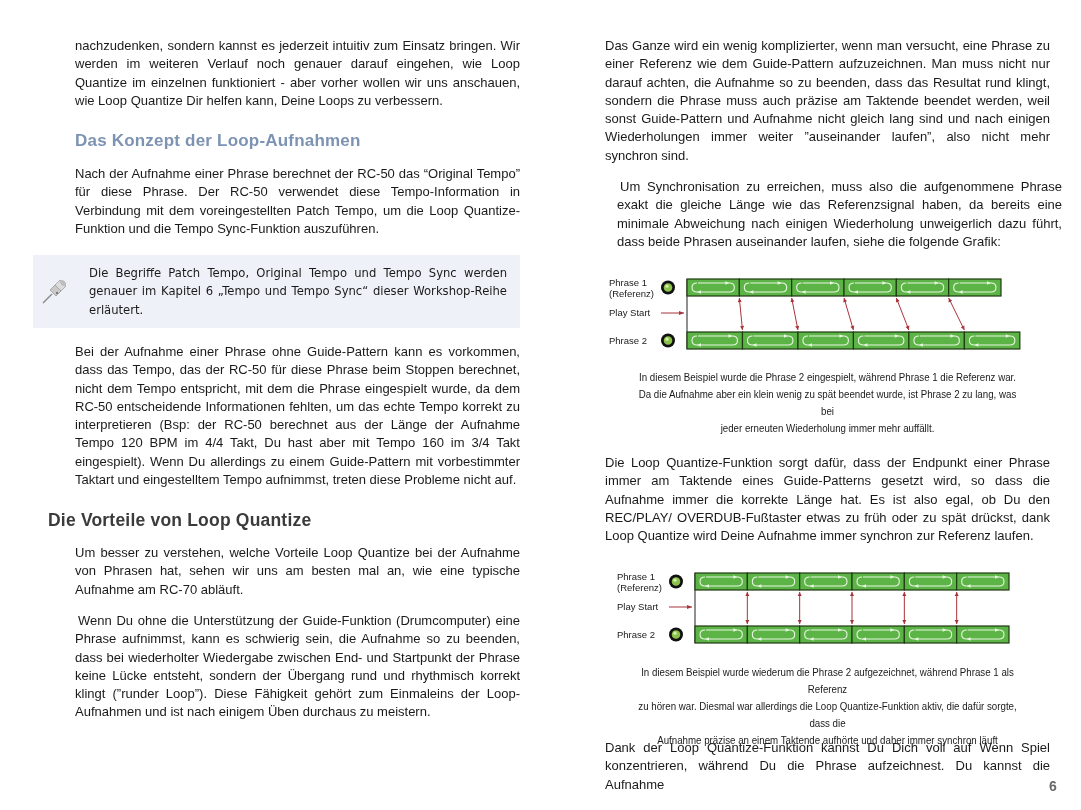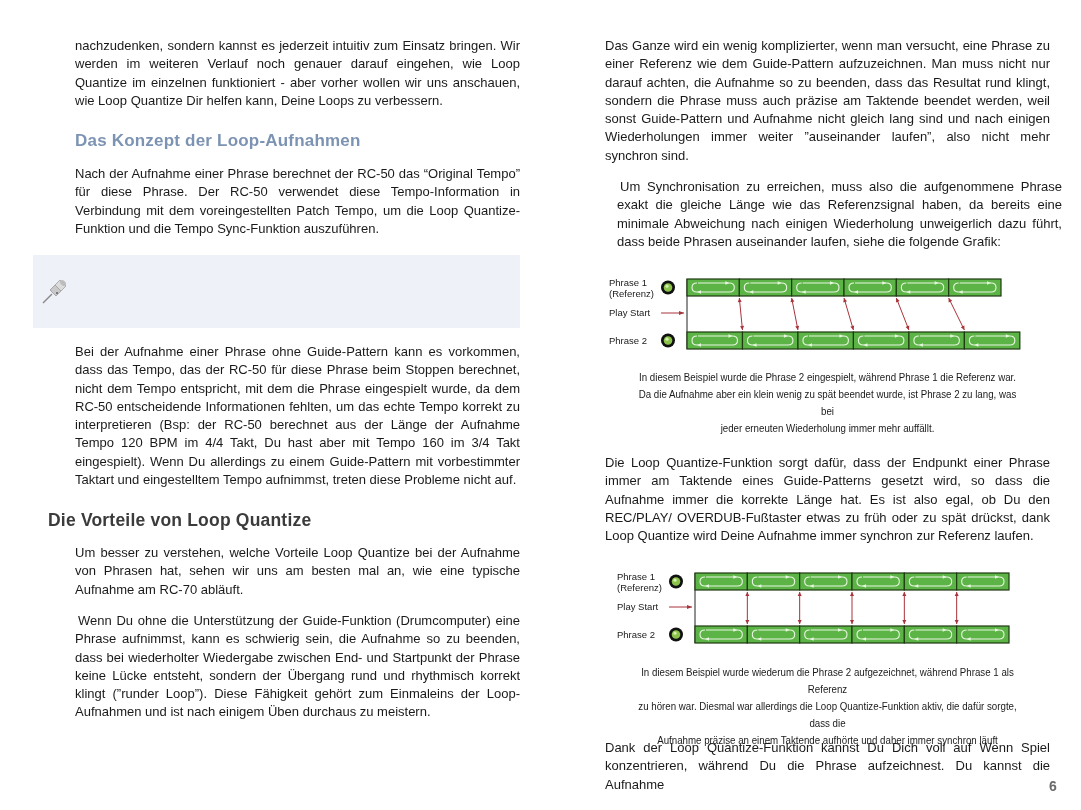--- a/index.html
+++ b/index.html
@@ -28,20 +28,21 @@
 <p class="body" style="left:75px; top:165px; width:445px;">Nach der Aufnahme einer Phrase berechnet der RC-50 das “Original Tempo” für diese Phrase. Der RC-50 verwendet diese Tempo-Information in Verbindung mit dem voreingestellten Patch Tempo, um die Loop Quantize-Funktion und die Tempo Sync-Funktion auszuführen.</p>
 
 <div class="note">
   <svg class="pin" viewBox="0 0 32 32">
     <line x1="4" y1="28" x2="13" y2="19" stroke="#8a8a8a" stroke-width="1.4"></line>
     <path d="M11 15 L17 21 L22 16 L16 10 Z" fill="#c9c9c9" stroke="#9a9a9a" stroke-width="0.8"></path>
     <path d="M16 10 L22 16 L27 11 L21 5 Z" fill="#dcdcdc" stroke="#a0a0a0" stroke-width="0.8"></path>
     <ellipse cx="24" cy="8" rx="3.5" ry="2.3" transform="rotate(45 24 8)" fill="#bdbdbd"></ellipse>
     <circle cx="18" cy="18" r="0.9" fill="#555"></circle>
   </svg>
+  <p>Die Begriffe Patch Tempo, Original Tempo und Tempo Sync werden genauer im Kapitel 6 „Tempo und Tempo Sync“  dieser Workshop-Reihe erläutert.</p>
 </div>
 
 <p class="body" style="left:75px; top:343px; width:445px;">Bei der Aufnahme einer Phrase ohne Guide-Pattern kann es vorkommen, dass das Tempo, das der RC-50 für diese Phrase beim Stoppen berechnet, nicht dem Tempo entspricht, mit dem die Phrase eingespielt wurde, da dem RC-50 entscheidende Informationen fehlten, um das echte Tempo korrekt zu interpretieren (Bsp: der RC-50 berechnet aus der Länge der Aufnahme Tempo 120 BPM im 4/4 Takt, Du hast aber mit Tempo 160 im 3/4 Takt eingespielt). Wenn Du allerdings zu einem Guide-Pattern mit vorbestimmter Taktart und eingestelltem Tempo aufnimmst, treten diese Probleme nicht auf.</p>
 <h2 class="main" style="left:48px; top:510px;">Die Vorteile von Loop Quantize</h2>
 <p class="body" style="left:75px; top:544px; width:445px;">Um besser zu verstehen, welche Vorteile Loop Quantize bei der Aufnahme von Phrasen hat, sehen wir uns am besten mal an, wie eine typische Aufnahme am RC-70 abläuft.</p>
 <p class="body indent" style="left:75px; top:612px; width:445px;">Wenn Du ohne die Unterstützung der Guide-Funktion (Drumcomputer) eine Phrase aufnimmst, kann es schwierig sein, die Aufnahme so zu beenden, dass bei wiederholter Wiedergabe zwischen End- und Startpunkt der Phrase keine Lücke entsteht, sondern der Übergang rund und rhythmisch korrekt klingt (”runder Loop”). Diese Fähigkeit gehört zum Einmaleins der Loop-Aufnahmen und ist nach einigem Üben durchaus zu meistern.</p>
 
 <p class="body" style="left:605px; top:37px; width:445px;">Das Ganze wird ein wenig komplizierter, wenn man versucht, eine Phrase zu einer Referenz wie dem Guide-Pattern aufzuzeichnen. Man muss nicht nur darauf achten, die Aufnahme so zu beenden, dass das Resultat rund klingt, sondern die Phrase muss auch präzise am Taktende beendet werden, weil sonst Guide-Pattern und Aufnahme nicht gleich lang sind und nach einigen Wiederholungen immer weiter ”auseinander laufen”, also nicht mehr synchron sind.</p>
 <p class="body indent" style="left:605px; top:178px; width:445px;margin-left:12px;">Um Synchronisation zu erreichen, muss also die aufgenommene Phrase exakt die gleiche Länge wie das Referenzsignal haben, da bereits eine minimale Abweichung nach einigen Wiederholung unweigerlich dazu führt, dass beide Phrasen auseinander laufen, siehe die folgende Grafik:</p>
 

